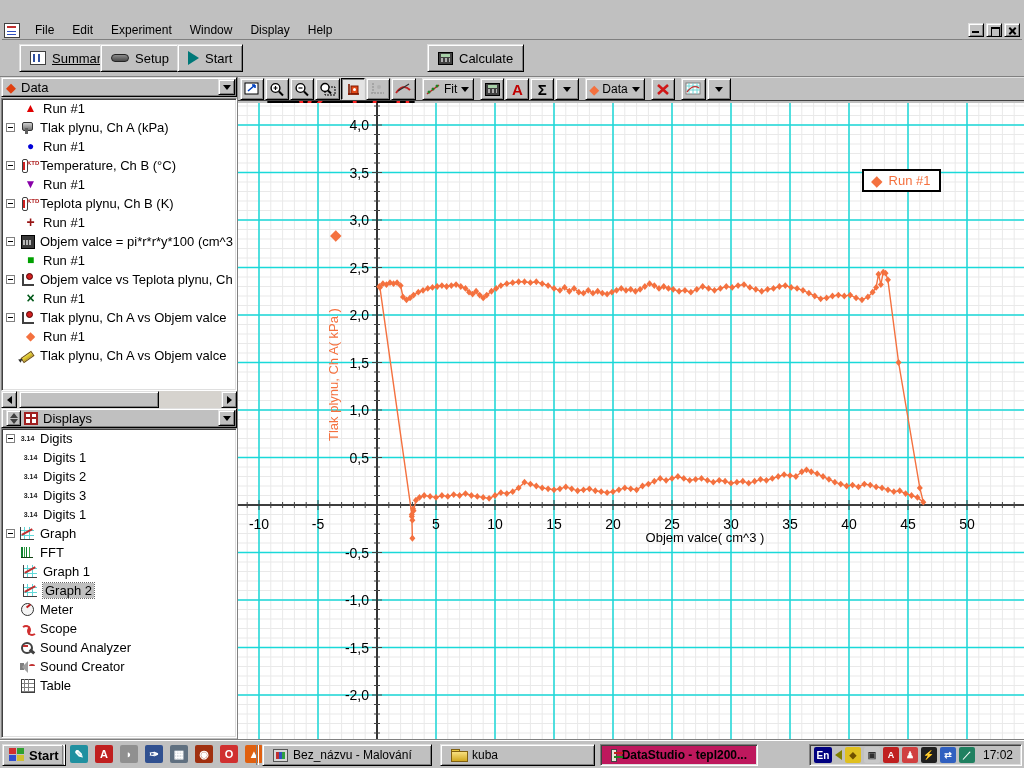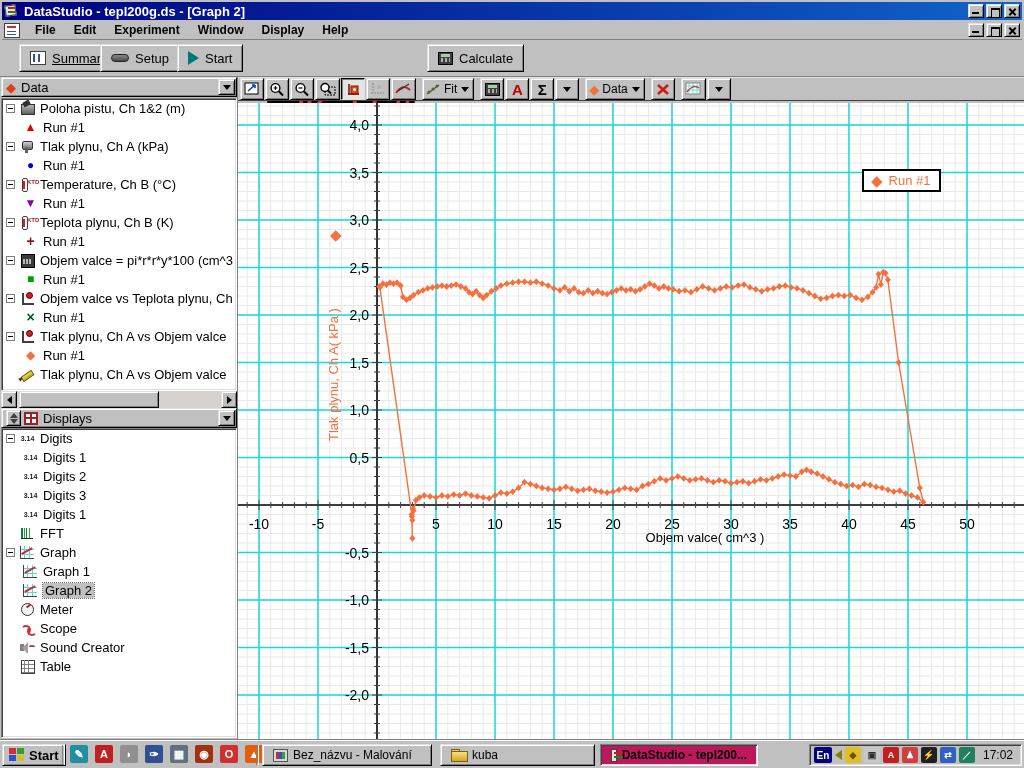--- a/index.html
+++ b/index.html
@@ -21,21 +21,21 @@
   .appicon .sq2{position:absolute;left:4px;top:3px;width:7px;height:2px;background:#c02020;}
   .appicon .sq3{position:absolute;left:4px;top:7px;width:7px;height:2px;background:#208020;}
   .winbtns { display:flex; gap:2px; }
   .wbtn { width:16px; height:14px; position:relative; }
   .wbtn.minimize::after{content:"";position:absolute;left:3px;bottom:3px;width:7px;height:2px;background:#000;}
   .wbtn.restore::after{content:"";position:absolute;left:4px;top:3px;width:7px;height:7px;border:1px solid #000;border-top-width:2px;background:#c0c0c0;}
   .wbtn.close::before,.wbtn.close::after{content:"";position:absolute;left:3px;top:6px;width:9px;height:2px;background:#000;}
   .wbtn.close::before{transform:rotate(45deg);} .wbtn.close::after{transform:rotate(-45deg);}
 
   
-  .menubar { position:absolute; left:2px; top:21px; width:1020px; height:19px; display:flex; align-items:center; background:#c0c0c0; border-bottom:1px solid #808080; box-shadow:0 1px 0 #fff;font-weight:bold; }
+  .menubar { position:absolute; left:2px; top:21px; width:1020px; height:19px; display:flex; align-items:center; background:#c0c0c0; border-bottom:1px solid #808080; box-shadow:0 1px 0 #fff; }
   .docicon { width:16px; height:15px; margin:0 6px 0 2px; position:relative; background:#fff; border:1px solid #404040; }
   .docicon::before{content:"";position:absolute;left:2px;top:2px;width:9px;height:2px;background:#c03030;}
   .docicon::after{content:"";position:absolute;left:2px;top:6px;width:9px;height:5px;background:repeating-linear-gradient(0deg,#3050c0 0 1px,#fff 1px 3px);}
   .menuitem { padding:2px 9px; }
   .menubar .winbtns { margin-left:auto; margin-right:2px; }
 
   
   .maintoolbar { position:absolute; left:0; top:40px; width:1024px; height:37px; background:#c0c0c0; border-bottom:1px solid #808080; box-shadow:0 1px 0 #dfdfdf; }
   .tbtn { position:absolute; top:4px; height:28px; display:flex; align-items:center; gap:6px; padding:0 10px; font-size:13px; }
   .ic-summary{width:16px;height:14px;background:#fff;border:1px solid #404040;position:relative;}
@@ -170,33 +170,20 @@
   .trayico { width:16px; height:16px; display:flex; align-items:center; justify-content:center; font-size:9px; font-weight:bold; border-radius:2px; color:#fff; }
   .lang { background:#000080; color:#fff; font-size:10px; width:18px; height:16px; }
   .spk { width:0;height:0;border-right:7px solid #808000;border-top:5px solid transparent;border-bottom:5px solid transparent; position:relative; }
   .clock { font-size:12px; margin-left:5px; color:#000; }
 </style>
 </head>
 <body>
 
 <div id="screen">
 
-  <div class="titlebar">
-    <span class="appicon">
-        <i class="sq1"></i>
-        <i class="sq2"></i>
-        <i class="sq3"></i>
-      </span>
-    <span class="apptitle">DataStudio - tepl200g.ds - [Graph 2]</span>
-    <span class="winbtns">
-      <button class="wbtn minimize raised"></button>
-      <button class="wbtn restore raised"></button>
-      <button class="wbtn close raised"></button>
-    </span>
-  </div>
 
   <div class="menubar">
     <span class="docicon"></span>
     <span class="menuitem">File</span>
     <span class="menuitem">Edit</span>
     <span class="menuitem">Experiment</span>
     <span class="menuitem">Window</span>
     <span class="menuitem">Display</span>
     <span class="menuitem">Help</span>
     <span class="winbtns">
@@ -331,25 +318,20 @@
     <div class="panelheader raised" style="top:0;">
       <span class="ph-diamond">◆</span>
       <span class="ph-label">Data</span>
       <button class="ph-drop raised">
           <span class="darr"></span>
         </button>
     </div>
 
     <div class="treebox sunken" id="data-tree">
       <div class="trow">
-          <span class="xp"></span>
-          <span class="ic i-sensor"></span>
-          <span class="lbl">Poloha pistu, Ch 1&amp;2 (m)</span>
-        </div>
-      <div class="trow">
           <span class="ind"></span>
           <span class="mk m-red">▲</span>
           <span class="lbl">Run #1</span>
         </div>
       <div class="trow">
           <span class="xp"></span>
           <span class="ic i-press"></span>
           <span class="lbl">Tlak plynu, Ch A (kPa)</span>
         </div>
       <div class="trow">
@@ -460,48 +442,55 @@
           <span class="ind"></span>
           <span class="ic i-digits"></span>
           <span class="lbl">Digits 3</span>
         </div>
       <div class="trow">
           <span class="ind"></span>
           <span class="ic i-digits"></span>
           <span class="lbl">Digits 1</span>
         </div>
       <div class="trow">
+          <span class="xp"></span>
+          <span class="ic i-graphico"></span>
+          <span class="lbl">Graph</span>
+        </div>
+      <div class="trow">
           <span class="xsp"></span>
           <span class="ic i-fft"></span>
           <span class="lbl">FFT</span>
         </div>
       <div class="trow">
-          <span class="xp"></span>
-          <span class="ic i-graphico"></span>
-          <span class="lbl">Graph</span>
-        </div>
-      <div class="trow">
           <span class="ind"></span>
           <span class="ic i-graphico"></span>
           <span class="lbl">Graph 1</span>
         </div>
       <div class="trow sel">
           <span class="ind"></span>
           <span class="ic i-graphico"></span>
           <span class="lbl">Graph 2</span>
         </div>
       <div class="trow">
           <span class="xsp"></span>
           <span class="ic i-meter"></span>
           <span class="lbl">Meter</span>
         </div>
       <div class="trow">
           <span class="xsp"></span>
           <span class="ic i-scope"></span>
           <span class="lbl">Scope</span>
+        </div>
+      <div class="trow">
+          <span class="xsp"></span>
+          <span class="ic i-sndan">
+            <i></i>
+          </span>
+          <span class="lbl">Sound Analyzer</span>
         </div>
       <div class="trow">
           <span class="xsp"></span>
           <span class="ic i-sndcr">
             <i></i>
           </span>
           <span class="lbl">Sound Creator</span>
         </div>
       <div class="trow">
           <span class="xsp"></span>

